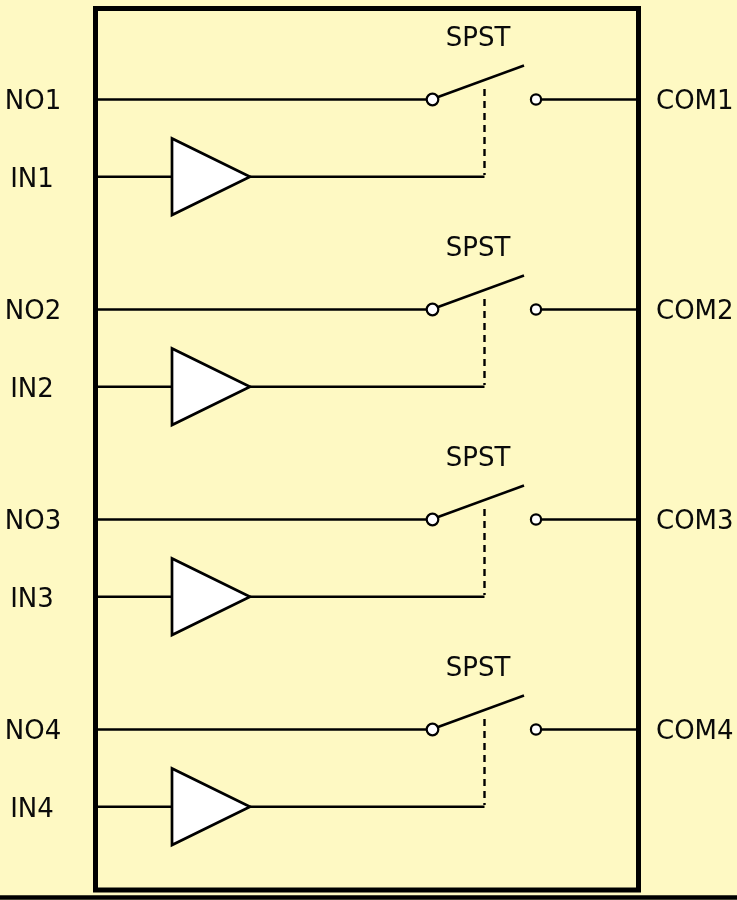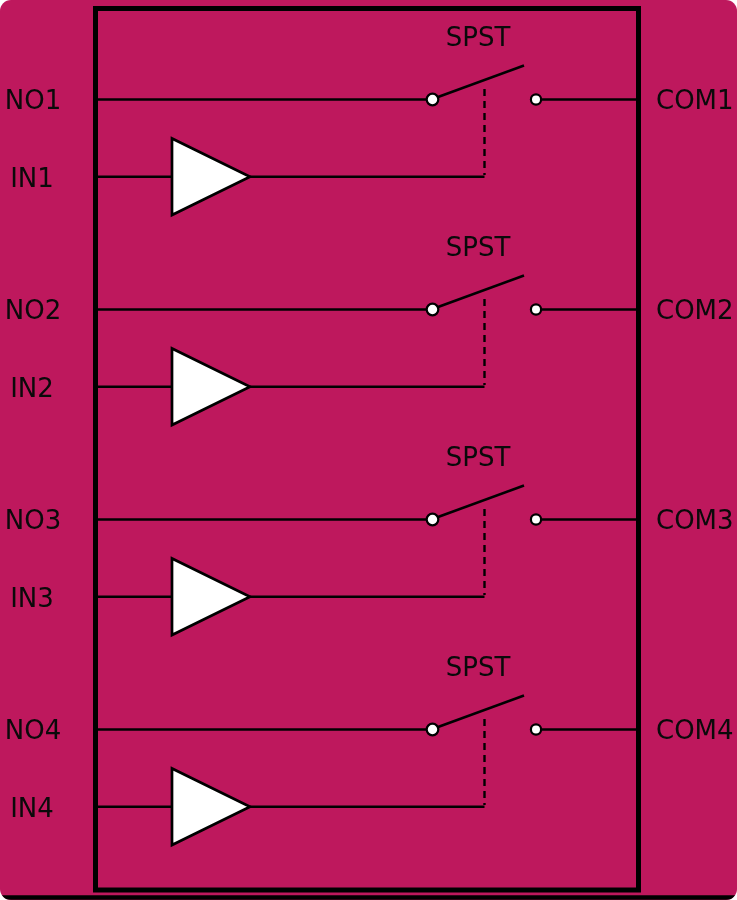--- a/index.html
+++ b/index.html
@@ -4,24 +4,23 @@
 <style>
   html, body {
     margin: 0;
     padding: 0;
     background: #ffffff;
   }
   #stage {
     position: relative;
     width: 737px;
     height: 900px;
-    background: #be185d;
+    background: #fef9c3;
     overflow: hidden;
     font-family: "DejaVu Sans", "Liberation Sans", sans-serif;
-    border-radius: 11px;
   }
   svg { display: block; }
   .wire {
     stroke: #000000;
     stroke-width: 2.6;
     fill: none;
   }
   .dashwire {
     stroke: #000000;
     stroke-width: 2.4;

